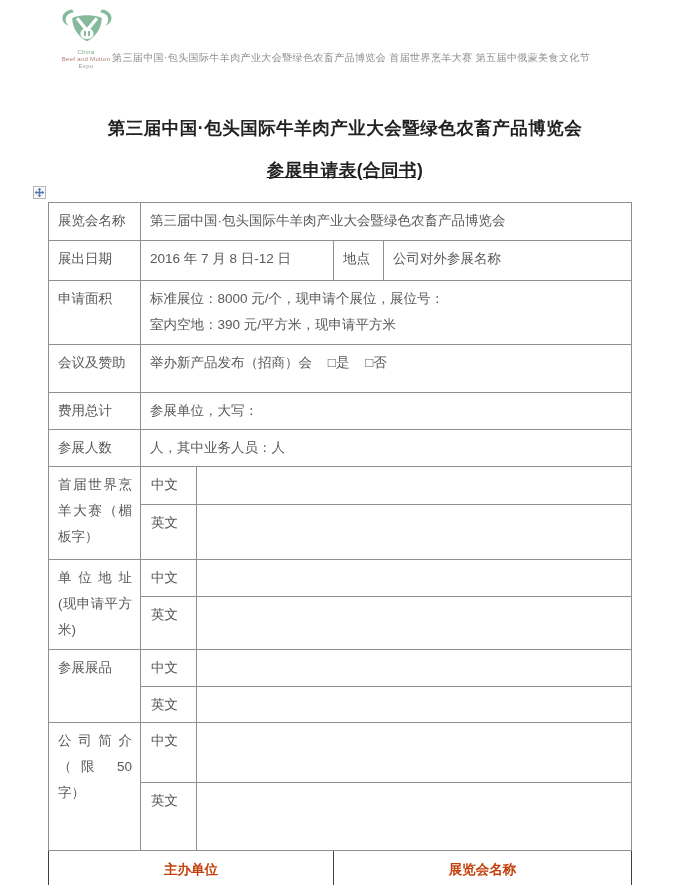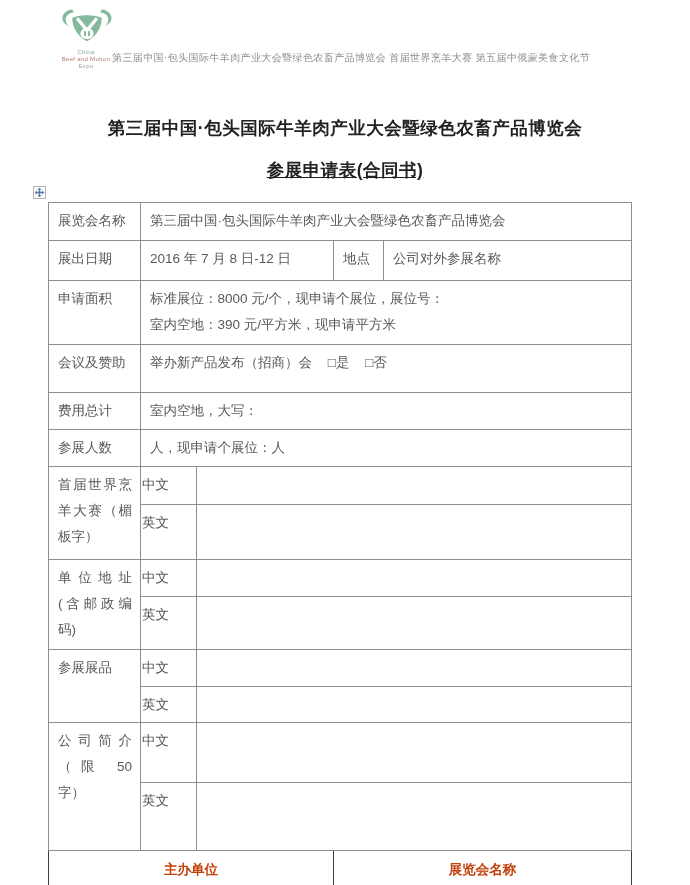--- a/index.html
+++ b/index.html
@@ -33,21 +33,21 @@
     position:absolute;left:48px;top:202px;width:583px;
     border-collapse:collapse;table-layout:fixed;
   }
   .form-table td{
     border:1px solid #8f8f8f;
     font-size:13.5px;color:#595959;
     vertical-align:top;padding:5px 8px 0 9px;line-height:26px;
     overflow:hidden;word-break:break-all;
   }
   td.lbl{text-align:justify;}
-  td.sub{padding-left:1px;}
+  td.sub{padding-left:10px;}
   .chk{margin-left:12px;display:inline-block;}
   tr.footer-row td{
     border:1.5px solid #3f3f3f;
     text-align:center;vertical-align:middle;padding:0;
     font-weight:bold;color:#c2410c;font-size:13.5px;
   }
 </style>
 </head>
 <body>
 
@@ -121,40 +121,40 @@
     <td class="lbl">会议及赞助</td>
     <td colspan="4">
       <span>举办新产品发布（招商）会</span>
       <span class="chk">□是</span>
       <span class="chk">□否</span>
     </td>
   </tr>
 
   <tr style="height:37px">
     <td class="lbl">费用总计</td>
-    <td colspan="4">室内空地，大写：</td>
+    <td colspan="4">参展单位，大写：</td>
   </tr>
 
   <tr style="height:37px">
     <td class="lbl">参展人数</td>
-    <td colspan="4">人，现申请个展位：人</td>
+    <td colspan="4">人，其中业务人员：人</td>
   </tr>
 
   <tr style="height:38px">
     <td class="lbl" rowspan="2">首届世界烹羊大赛（楣板字）</td>
     <td class="sub">中文</td>
     <td colspan="3"></td>
   </tr>
   <tr style="height:55px">
     <td class="sub">英文</td>
     <td colspan="3"></td>
   </tr>
 
   <tr style="height:37px">
-    <td class="lbl" rowspan="2">单位地址 (含邮政编码)</td>
+    <td class="lbl" rowspan="2">单位地址 (现申请平方米)</td>
     <td class="sub">中文</td>
     <td colspan="3"></td>
   </tr>
   <tr style="height:53px">
     <td class="sub">英文</td>
     <td colspan="3"></td>
   </tr>
 
   <tr style="height:37px">
     <td class="lbl" rowspan="2">参展展品</td>

